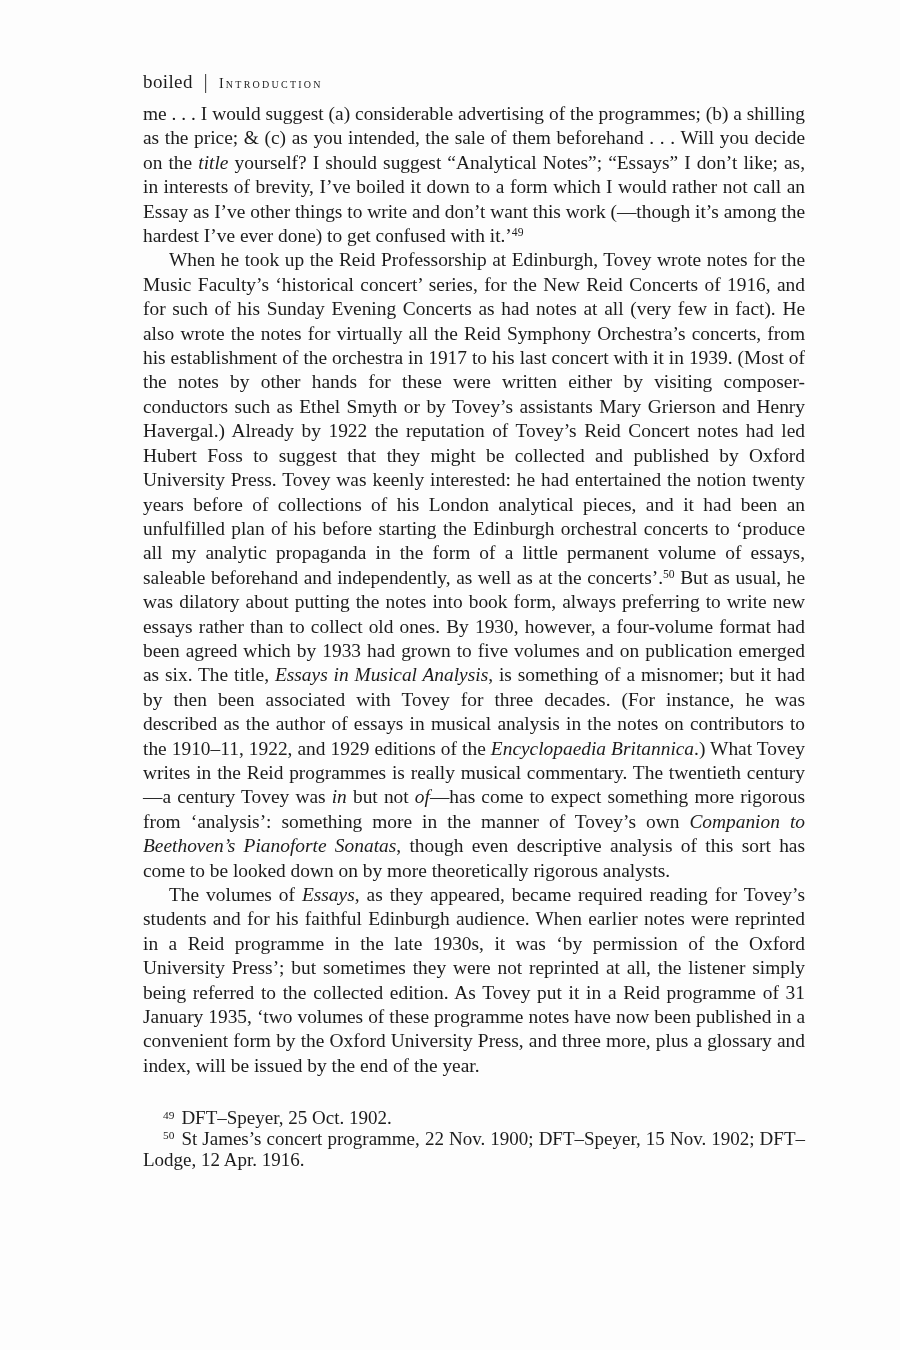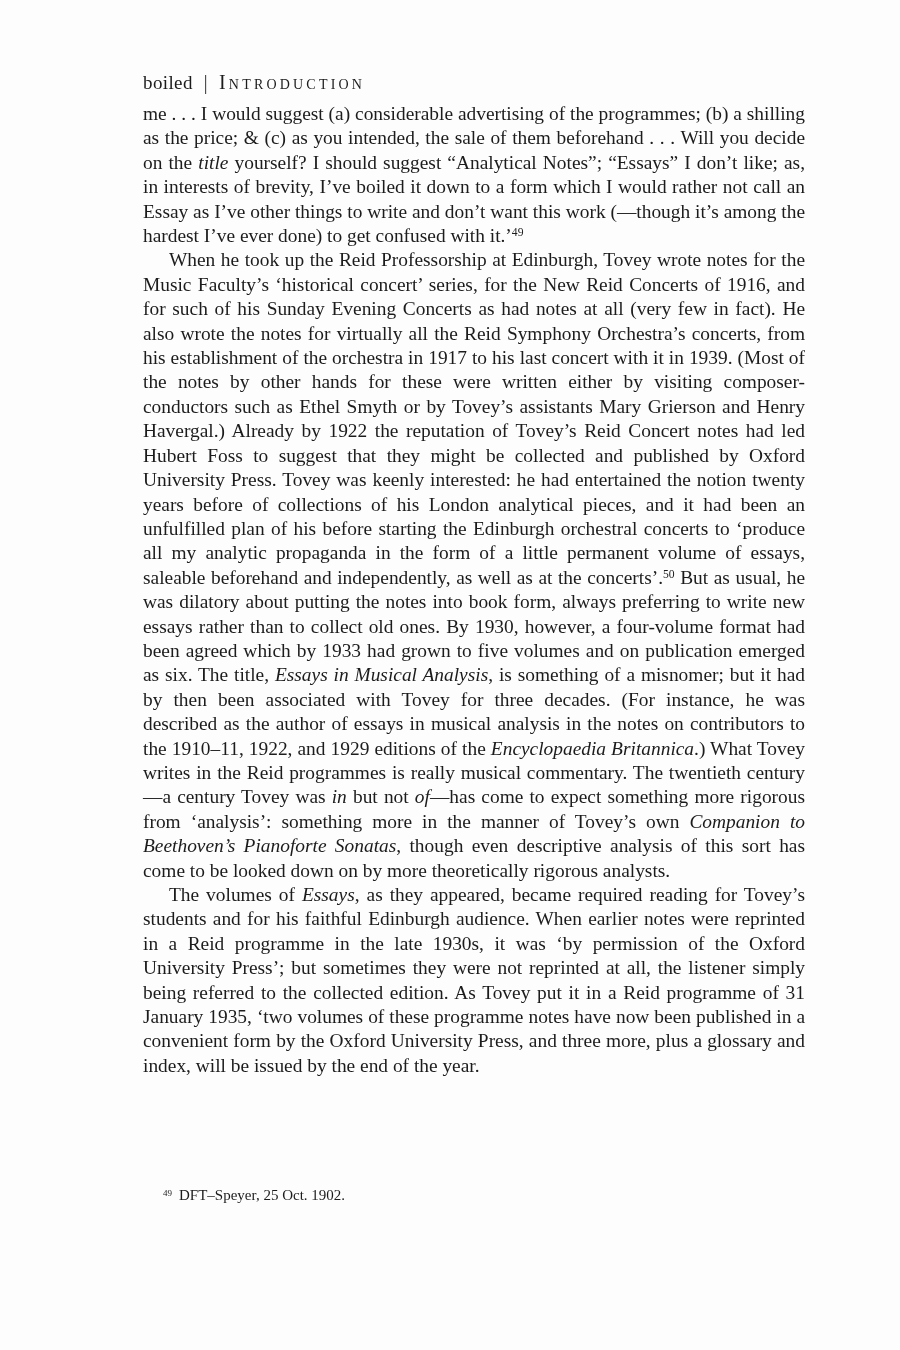--- a/index.html
+++ b/index.html
@@ -30,21 +30,21 @@
   .running-head .sep{
     display:inline-block;
     margin:0 11px;
     font-weight:300;
     transform:scaleY(1.05);
     color:#2a2a2a;
   }
   .running-head .chapter-title{
     font-variant:small-caps;
     letter-spacing:0.16em;
-    font-size:20px;
+    font-size:14px;
   }
   .body-text{
     position:absolute;
     top:102px;left:143px;
     width:662px;
     font-size:19.4px;
     line-height:24.4px;
     text-align:justify;
     hyphens:auto;
     -webkit-hyphens:auto;
@@ -54,23 +54,23 @@
   em{}
   sup{
     font-size:0.60em;
     line-height:0;
     vertical-align:baseline;
     position:relative;
     top:-0.48em;
   }
   .footnotes{
     position:absolute;
-    top:1185px;left:143px;
+    top:1108px;left:143px;
     width:662px;
-    font-size:15px;
+    font-size:19px;
     line-height:20.8px;
     text-align:justify;
     hyphens:auto;
     -webkit-hyphens:auto;
   }
   .footnotes p{margin:0;text-indent:20px;}
   .footnotes sup{margin-right:7px;}
 </style>
 </head>
 <body>
@@ -82,15 +82,16 @@
   </header>
 
   <main class="body-text" id="paragraphs">
       <p class=""><span>me . . . I would suggest (a) considerable advertising of the programmes; (b) a shilling as the price; &amp; (c) as you intended, the sale of them beforehand . . . Will you decide on the </span><em>title</em><span> yourself? I should suggest “Analytical Notes”; “Essays” I don’t like; as, in interests of brevity, I’ve boiled it down to a form which I would rather not call an Essay as I’ve other things to write and don’t want this work (—though it’s among the hardest I’ve ever done) to get confused with it.’</span><sup>49</sup></p>
       <p class="indent"><span>When he took up the Reid Professorship at Edinburgh, Tovey wrote notes for the Music Faculty’s ‘historical concert’ series, for the New Reid Concerts of 1916, and for such of his Sunday Evening Concerts as had notes at all (very few in fact). He also wrote the notes for virtually all the Reid Symphony Orchestra’s concerts, from his establishment of the orchestra in 1917 to his last concert with it in 1939. (Most of the notes by other hands for these were written either by visiting composer-conductors such as Ethel Smyth or by Tovey’s assistants Mary Grierson and Henry Havergal.) Already by 1922 the reputation of Tovey’s Reid Concert notes had led Hubert Foss to suggest that they might be collected and published by Oxford University Press. Tovey was keenly interested: he had entertained the notion twenty years before of collections of his London analytical pieces, and it had been an unfulfilled plan of his before starting the Edinburgh orchestral concerts to ‘produce all my analytic propaganda in the form of a little permanent volume of essays, saleable beforehand and independently, as well as at the concerts’.</span><sup>50</sup><span> But as usual, he was dilatory about putting the notes into book form, always preferring to write new essays rather than to collect old ones. By 1930, however, a four-volume format had been agreed which by 1933 had grown to five volumes and on publication emerged as six. The title, </span><em>Essays in Musical Analysis</em><span>, is something of a misnomer; but it had by then been associated with Tovey for three decades. (For instance, he was described as the author of essays in musical analysis in the notes on contributors to the 1910–11, 1922, and 1929 editions of the </span><em>Encyclopaedia Britannica</em><span>.) What Tovey writes in the Reid programmes is really musical commentary. The twentieth century—a century Tovey was </span><em>in</em><span> but not </span><em>of</em><span>—has come to expect something more rigorous from ‘analysis’: something more in the manner of Tovey’s own </span><em>Companion to Beethoven’s Pianoforte Sonatas</em><span>, though even descriptive analysis of this sort has come to be looked down on by more theoretically rigorous analysts.</span></p>
       <p class="indent"><span>The volumes of </span><em>Essays</em><span>, as they appeared, became required reading for Tovey’s students and for his faithful Edinburgh audience. When earlier notes were reprinted in a Reid programme in the late 1930s, it was ‘by permission of the Oxford University Press’; but sometimes they were not reprinted at all, the listener simply being referred to the collected edition. As Tovey put it in a Reid programme of 31 January 1935, ‘two volumes of these programme notes have now been published in a convenient form by the Oxford University Press, and three more, plus a glossary and index, will be issued by the end of the year.</span></p>
     </main>
 
   <footer class="footnotes" id="footnotes">
       <p><sup>49</sup><span>DFT–Speyer, 25 Oct. 1902.</span></p>
+      <p><sup>50</sup><span>St James’s concert programme, 22 Nov. 1900; DFT–Speyer, 15 Nov. 1902; DFT–Lodge, 12 Apr. 1916.</span></p>
     </footer>
 
 </div>
 
 </body></html>

